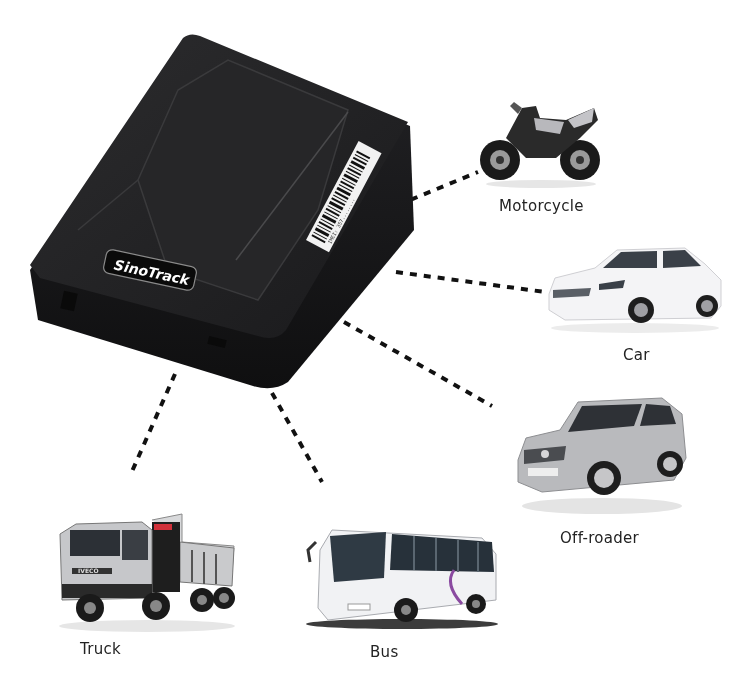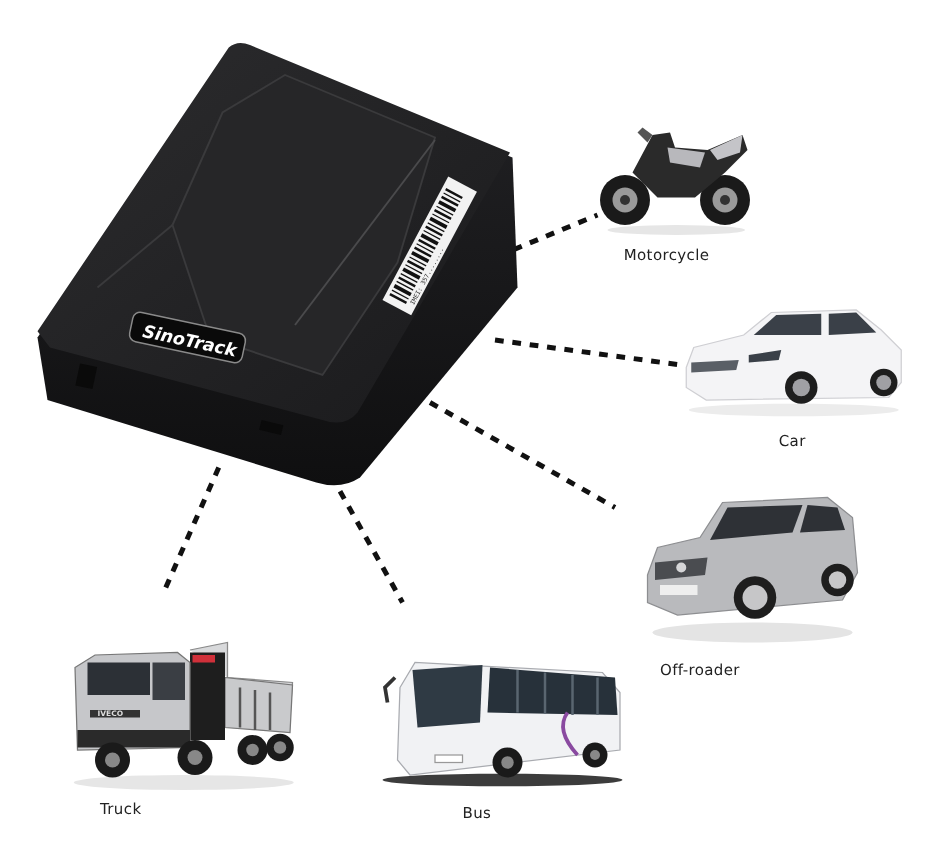--- a/index.html
+++ b/index.html
@@ -1,17 +1,17 @@
 <!DOCTYPE html>
 <html><head>
 <meta charset="utf-8">
 <style>
   html, body { margin: 0; padding: 0; background: #ffffff; }
   body { width: 750px; height: 688px; position: relative; overflow: hidden; font-family: "DejaVu Sans", sans-serif; }
-  .label { position: absolute; font-family: "DejaVu Sans", sans-serif; font-size: 12px; color: #222222; letter-spacing: 0.3px; }
+  .label { position: absolute; font-family: "DejaVu Sans", sans-serif; font-size: 15px; color: #222222; letter-spacing: 0.3px; }
   svg { position: absolute; overflow: visible; }
 </style>
 </head>
 <body>
 
 <svg width="750" height="688" style="left:0;top:0">
   <g stroke="#111" stroke-width="4" stroke-dasharray="7,7" fill="none">
     <line x1="398" y1="205" x2="478" y2="172"></line>
     <line x1="396" y1="272" x2="545" y2="292"></line>
     <line x1="344" y1="322" x2="492" y2="406"></line>
@@ -117,21 +117,21 @@
   <path d="M70 12 L130 10 L122 32 L56 38 Z" fill="#2e3136"></path>
   <path d="M134 10 L158 12 L164 30 L128 32 Z" fill="#2e3136"></path>
   <path d="M12 56 L54 52 L52 66 L12 70 Z" fill="#4a4c50"></path>
   <circle cx="33" cy="60" r="4" fill="#d6d6d8"></circle>
   <rect x="16" y="74" width="30" height="8" fill="#eeeeee"></rect>
   <circle cx="92" cy="84" r="17" fill="#1e1e1e"></circle>
     <circle cx="92" cy="84" r="10" fill="#c6c6c8"></circle>
   <circle cx="158" cy="70" r="13" fill="#1e1e1e"></circle>
     <circle cx="158" cy="70" r="7" fill="#c6c6c8"></circle>
 </svg>
-<div class="label" style="left:528px;top:529px">Off-roader</div>
+<div class="label" style="left:560px;top:529px">Off-roader</div>
 
 <svg width="190" height="120" style="left:52px;top:512px" viewBox="0 0 190 120">
   <ellipse cx="95" cy="114" rx="88" ry="6" fill="#e6e6e6"></ellipse>
   <path d="M100 8 L130 2 L130 60 L180 60 L182 34 L130 30" fill="#d8d9db" stroke="#8a8a8a"></path>
   <path d="M128 30 L182 36 L180 74 L128 70 Z" fill="#c9cacc" stroke="#777"></path>
   <g stroke="#555" stroke-width="2">
       <line x1="140" y1="38" x2="140" y2="70"></line>
       <line x1="152" y1="40" x2="152" y2="72"></line>
       <line x1="164" y1="42" x2="164" y2="72"></line>
     </g>

